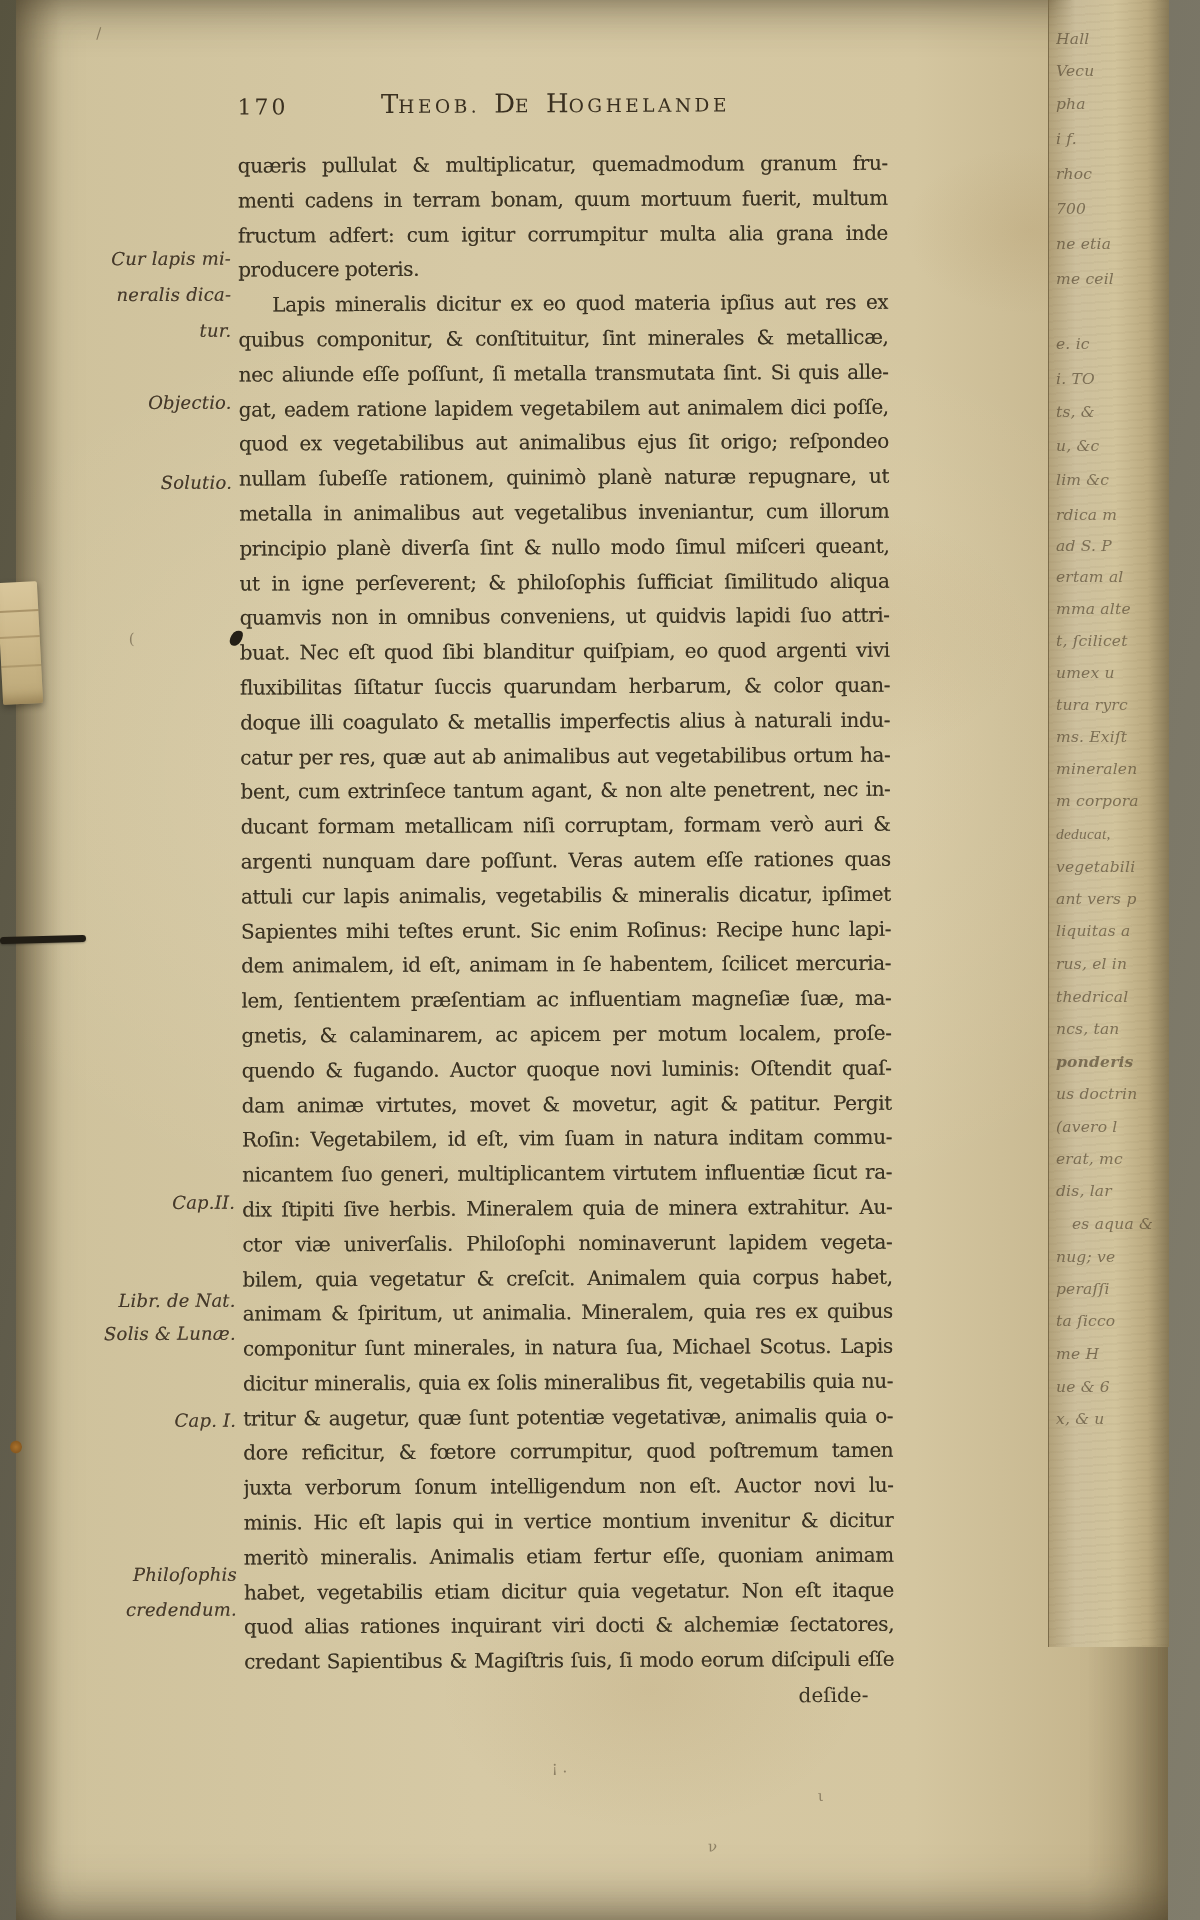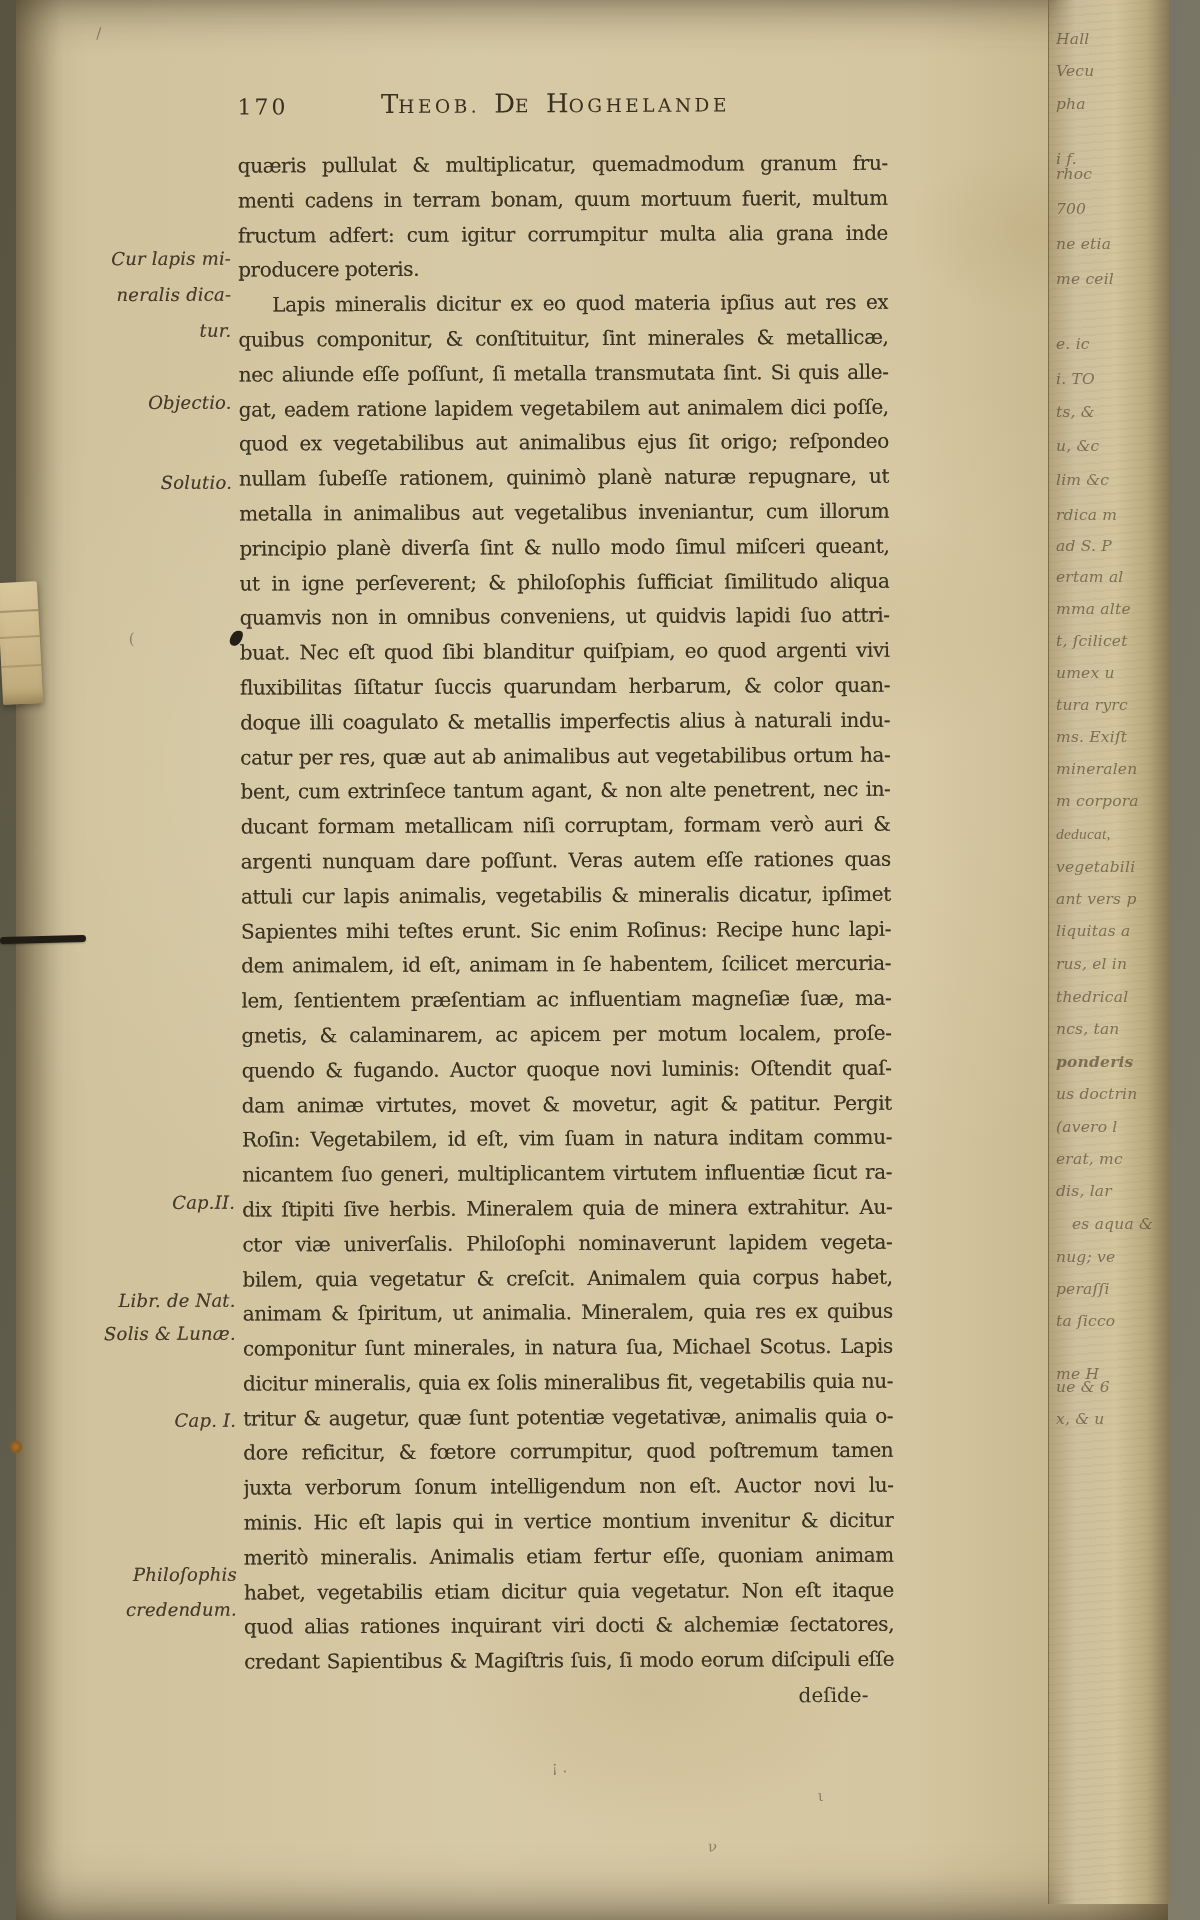--- a/index.html
+++ b/index.html
@@ -17,21 +17,21 @@
       radial-gradient(300px 200px at 55% 88%, rgba(140,104,48,.10), transparent 70%),
       radial-gradient(180px 120px at 88% 12%, rgba(150,115,60,.12), transparent 70%),
       linear-gradient(90deg,#b2a27a 0%,#cfc29c 4%,#d6c9a5 40%,#d4c6a0 78%,#c6b68e 93%,#a2926b 100%);
     box-shadow:
       inset 30px 0 50px -20px rgba(42,36,26,.55),
       inset -40px 0 60px -24px rgba(78,64,40,.5),
       inset 0 26px 50px -24px rgba(80,68,44,.45),
       inset 0 -34px 55px -26px rgba(66,55,36,.5);
   }
   .edge-strip{
-    position:absolute;left:1048px;top:0;width:120px;height:1904px;overflow:hidden;
+    position:absolute;left:1048px;top:0;width:120px;height:1647px;overflow:hidden;
     background:
       repeating-linear-gradient(176deg, rgba(110,92,58,.05) 0 2px, transparent 2px 8px),
       linear-gradient(90deg, rgba(120,100,62,.28) 0, rgba(205,192,158,.9) 22%, #d2c49c 55%, #baa97f 82%, #877957 100%);
     border-left:1px solid rgba(96,80,50,.35);
   }
   .frag{
     position:absolute;left:7px;width:106px;white-space:nowrap;overflow:hidden;
     font-style:italic;font-size:15.5px;color:rgba(72,60,40,.62);letter-spacing:.2px;
   }
   .content{position:absolute;left:0;top:0;width:100%;height:100%;transform:rotate(-0.25deg);transform-origin:600px 0;}
@@ -84,21 +84,21 @@
   .stray{position:absolute;font-size:15px;color:rgba(70,58,40,.5);}
 </style>
 </head>
 <body>
 
 <div class="paper"></div>
 <div class="edge-strip">
     <div class="frag" style="top: 30px;">Hall</div>
     <div class="frag" style="top: 62px;">Vecu</div>
     <div class="frag" style="top: 95px;">pha</div>
-    <div class="frag" style="top: 130px; margin-top: 20px;">i f.</div>
+    <div class="frag" style="top: 130px;">i f.</div>
     <div class="frag" style="top: 165px;">rhoc</div>
     <div class="frag" style="top: 200px;">700</div>
     <div class="frag" style="top: 235px;">ne etia</div>
     <div class="frag" style="top: 270px;">me ceil</div>
     <div class="frag" style="top: 335px;">e. ic</div>
     <div class="frag" style="top: 370px;">i. TO</div>
     <div class="frag" style="top: 403px;">ts, &amp;</div>
     <div class="frag" style="top: 437px;">u, &amp;c</div>
     <div class="frag" style="top: 471px;">lim &amp;c</div>
     <div class="frag" style="top: 506px;">rdica m</div>
@@ -120,21 +120,21 @@
     <div class="frag" style="top: 1020px;">ncs, tan</div>
     <div class="frag" style="top: 1052px; font-weight: bold;">ponderis</div>
     <div class="frag" style="top: 1085px;">us doctrin</div>
     <div class="frag" style="top: 1118px;">(avero l</div>
     <div class="frag" style="top: 1150px;">erat, mc</div>
     <div class="frag" style="top: 1182px;">dis, lar</div>
     <div class="frag" style="top: 1215px; margin-left: 16px;">es aqua &amp;</div>
     <div class="frag" style="top: 1248px;">nug; ve</div>
     <div class="frag" style="top: 1280px;">peraſſi</div>
     <div class="frag" style="top: 1312px;">ta ſicco</div>
-    <div class="frag" style="top: 1345px; margin-top: 20px;">me H</div>
+    <div class="frag" style="top: 1345px;">me H</div>
     <div class="frag" style="top: 1378px;">ue &amp; 6</div>
     <div class="frag" style="top: 1410px;">x, &amp; u</div>
   </div>
 <div class="bookmark"></div>
 <div class="dash"></div>
 <div class="spot"></div>
 
 <div class="content">
   <div class="header">
     <span class="pagenum">170</span>

